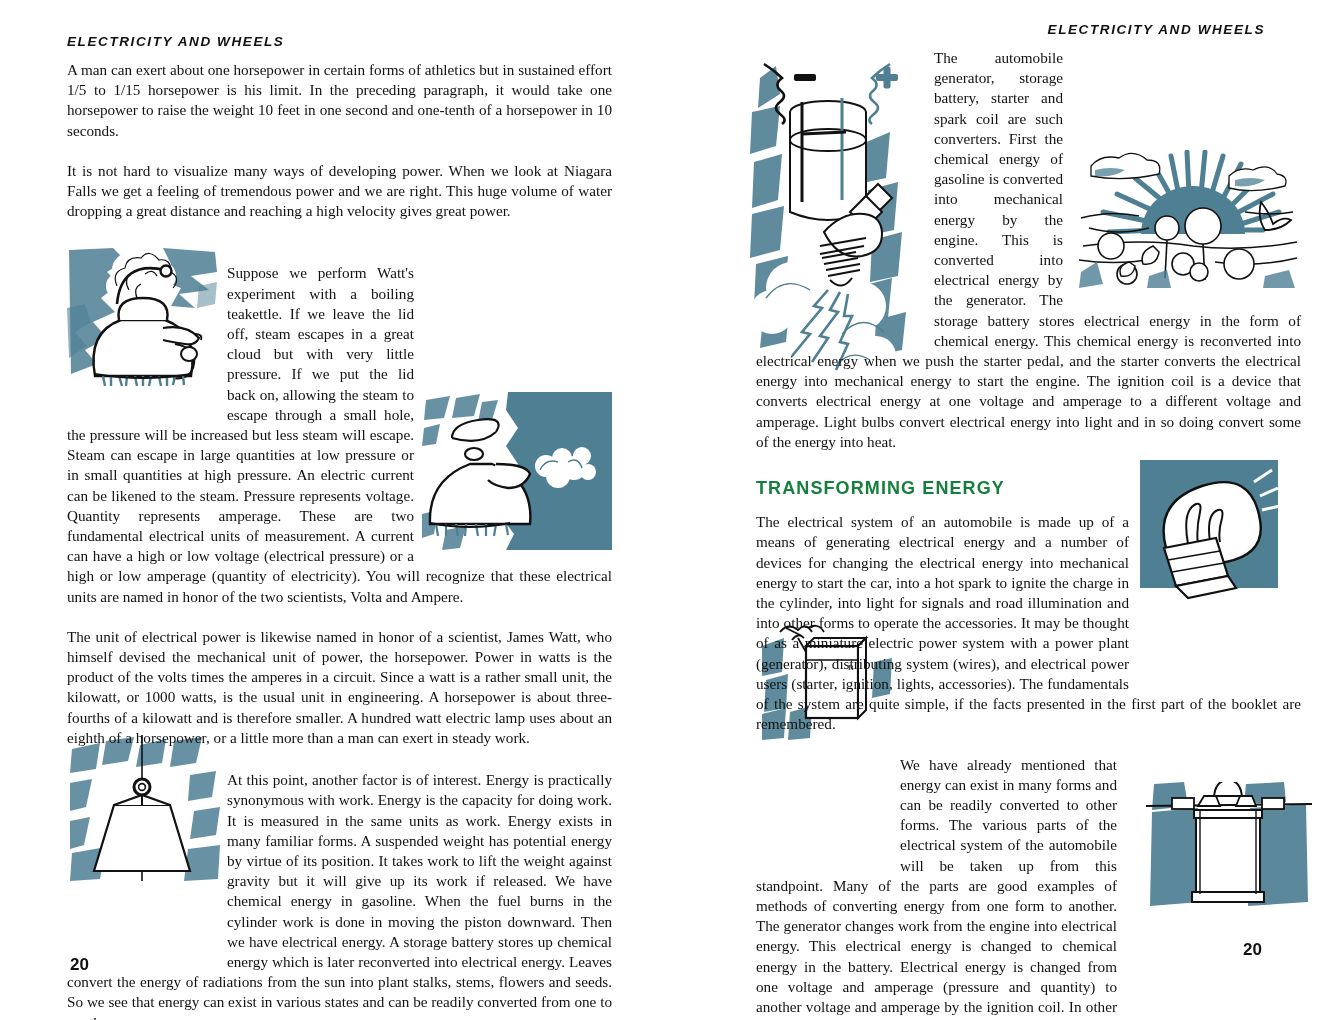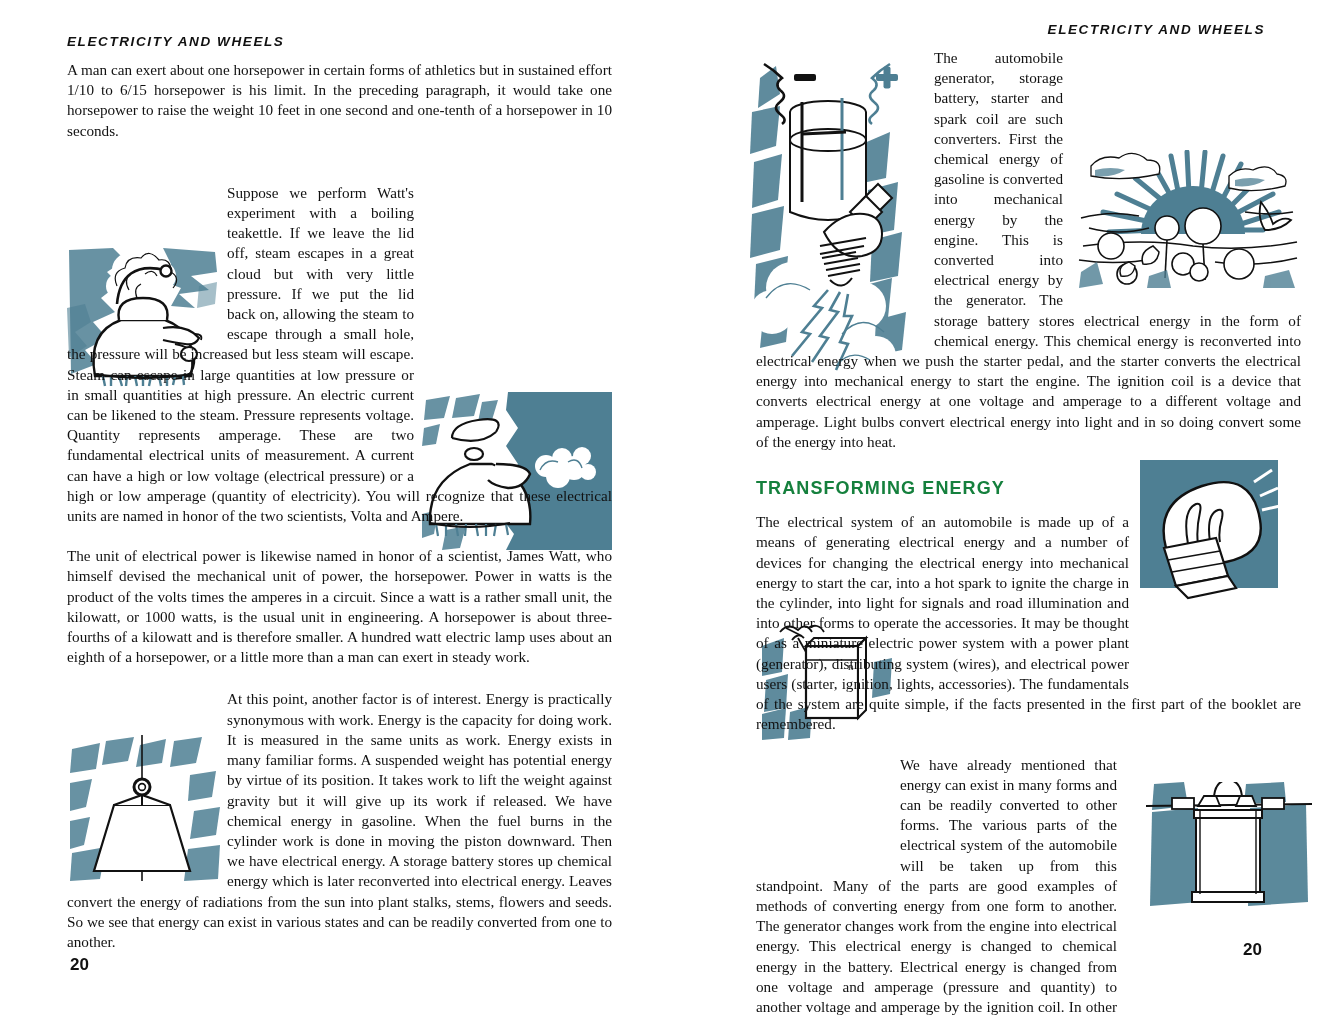--- a/index.html
+++ b/index.html
@@ -198,22 +198,23 @@
 
         <path d="M44 70 L100 70 L120 136 L24 136 Z" fill="#ffffff" stroke="#111" stroke-width="2.2"></path>
         <path d="M44 70 L72 60 L100 70" fill="#ffffff" stroke="#111" stroke-width="2.2"></path>
         <line x1="72" y1="60" x2="72" y2="70" stroke="#111" stroke-width="2"></line>
         <line x1="72" y1="136" x2="72" y2="146" stroke="#111" stroke-width="1.6"></line>
       </svg>
     </div>
 
     <div class="col lcol" style="top:60px; width:545px;">
 
-      <p class="para">A man can exert about one horsepower in certain forms of athletics but in sustained effort 1/10 to 6/15 horsepower is his limit. In the preceding paragraph, it would take one horsepower to raise the weight 10 feet in one second and one-tenth of a horsepower in 10 seconds.</p>
-
+      <p class="para">A man can exert about one horsepower in certain forms of athletics but in sustained effort 1/5 to 1/15 horsepower is his limit. In the preceding paragraph, it would take one horsepower to raise the weight 10 feet in one second and one-tenth of a horsepower in 10 seconds.</p>
+
+      <p class="para">It is not hard to visualize many ways of developing power. When we look at Niagara Falls we get a feeling of tremendous power and we are right. This huge volume of water dropping a great distance and reaching a high velocity gives great power.</p>
 
       <div style="height:22px"></div>
 
       <div>
         <div class="float-l spacer" style="width:160px;height:148px;"></div>
         <div class="float-r spacer" style="width:198px;height:160px;margin-top:138px;"></div>
         <p>Suppose we perform Watt's experiment with a boiling teakettle. If we leave the lid off, steam escapes in a great cloud but with very little pressure. If we put the lid back on, allowing the steam to escape through a small hole, the pressure will be increased but less steam will escape. Steam can escape in large quantities at low pressure or in small quantities at high pressure. An electric current can be likened to the steam. Pressure represents voltage. Quantity represents amperage. These are two fundamental electrical units of measurement. A current can have a high or low voltage (electrical pressure) or a high or low amperage (quantity of electricity). You will recognize that these electrical units are named in honor of the two scientists, Volta and Ampere.</p>
         <div style="clear:both"></div>
       </div>
 

